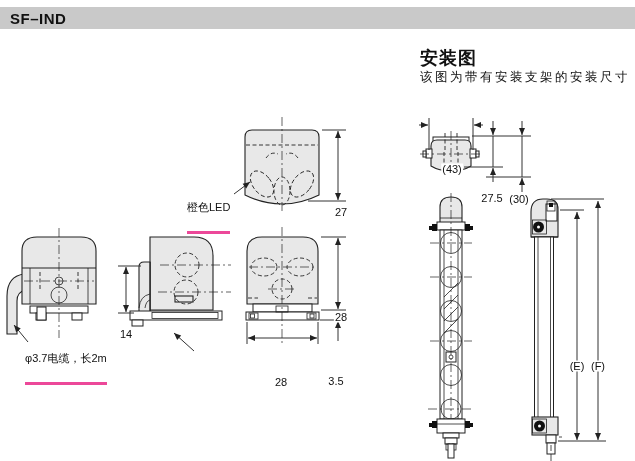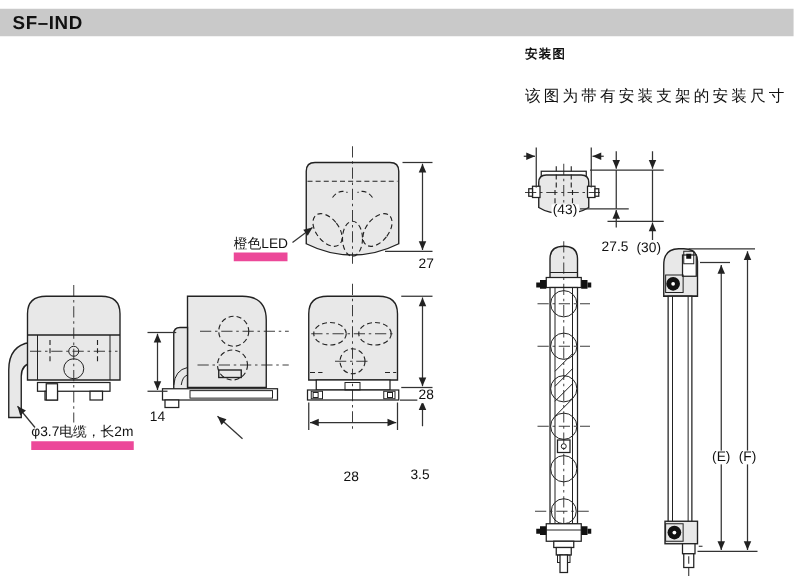--- a/index.html
+++ b/index.html
@@ -6,42 +6,42 @@
     font-family:"Liberation Sans","DejaVu Sans",sans-serif;color:#111;}
   #stage{position:relative;width:508px;height:461px;background:#fff;}
 
   
   .header-bar{position:absolute;left:0;top:7px;width:635px;height:22px;
     background:var(--c-header_bg,#c9c9c9);display:flex;align-items:center;
     box-sizing:border-box;padding-left:10px;}
   .header-bar .title{font-weight:bold;font-size:15px;letter-spacing:.5px;}
 
   
-  .info-heading{position:absolute;left:420px;top:36px;font-size:10px;font-weight:bold;letter-spacing:1px;}
+  .info-heading{position:absolute;left:420px;top:46px;font-size:18px;font-weight:bold;letter-spacing:1px;}
   .info-line{position:absolute;left:420px;font-size:12.5px;letter-spacing:2.5px;white-space:nowrap;}
   .info-line b{letter-spacing:.5px;}
   #line1{top:69px;}
   #line2{top:86px;letter-spacing:1.5px;}
 
   
   svg#drawing{position:absolute;left:0;top:0;}
   .part{fill:var(--c-part_fill,#e8e8e8);stroke:var(--c-line,#222);stroke-width:1.1;}
   .part2{fill:#fff;stroke:var(--c-line,#222);stroke-width:1;}
   .ol{fill:none;stroke:var(--c-line,#222);stroke-width:1.1;}
   .thin{fill:none;stroke:var(--c-line,#222);stroke-width:.8;}
   .dash{fill:none;stroke:var(--c-line,#222);stroke-width:.9;stroke-dasharray:4 2.5;}
   .cl{fill:none;stroke:var(--c-line,#222);stroke-width:.7;stroke-dasharray:9 3 2 3;}
   .dim{fill:none;stroke:var(--c-dim,#333);stroke-width:1;}
   .blk{fill:#111;stroke:none;}
 
   
   .dim-text{position:absolute;transform:translate(-50%,-50%);font-size:11px;line-height:1;
     background:#fff;padding:0 1px;white-space:nowrap;margin-top:44px;}
   .anno{position:absolute;font-size:11px;line-height:1.1;white-space:nowrap;
-    border-bottom:7px solid #ec4899;padding-bottom:1px;}
+    border-bottom:3px solid #ec4899;padding-bottom:18px;margin-top:12px;}
 </style>
 </head>
 <body>
 
 <div id="stage">
 
   <div class="header-bar">
     <span class="title">SF–IND</span>
   </div>
 

